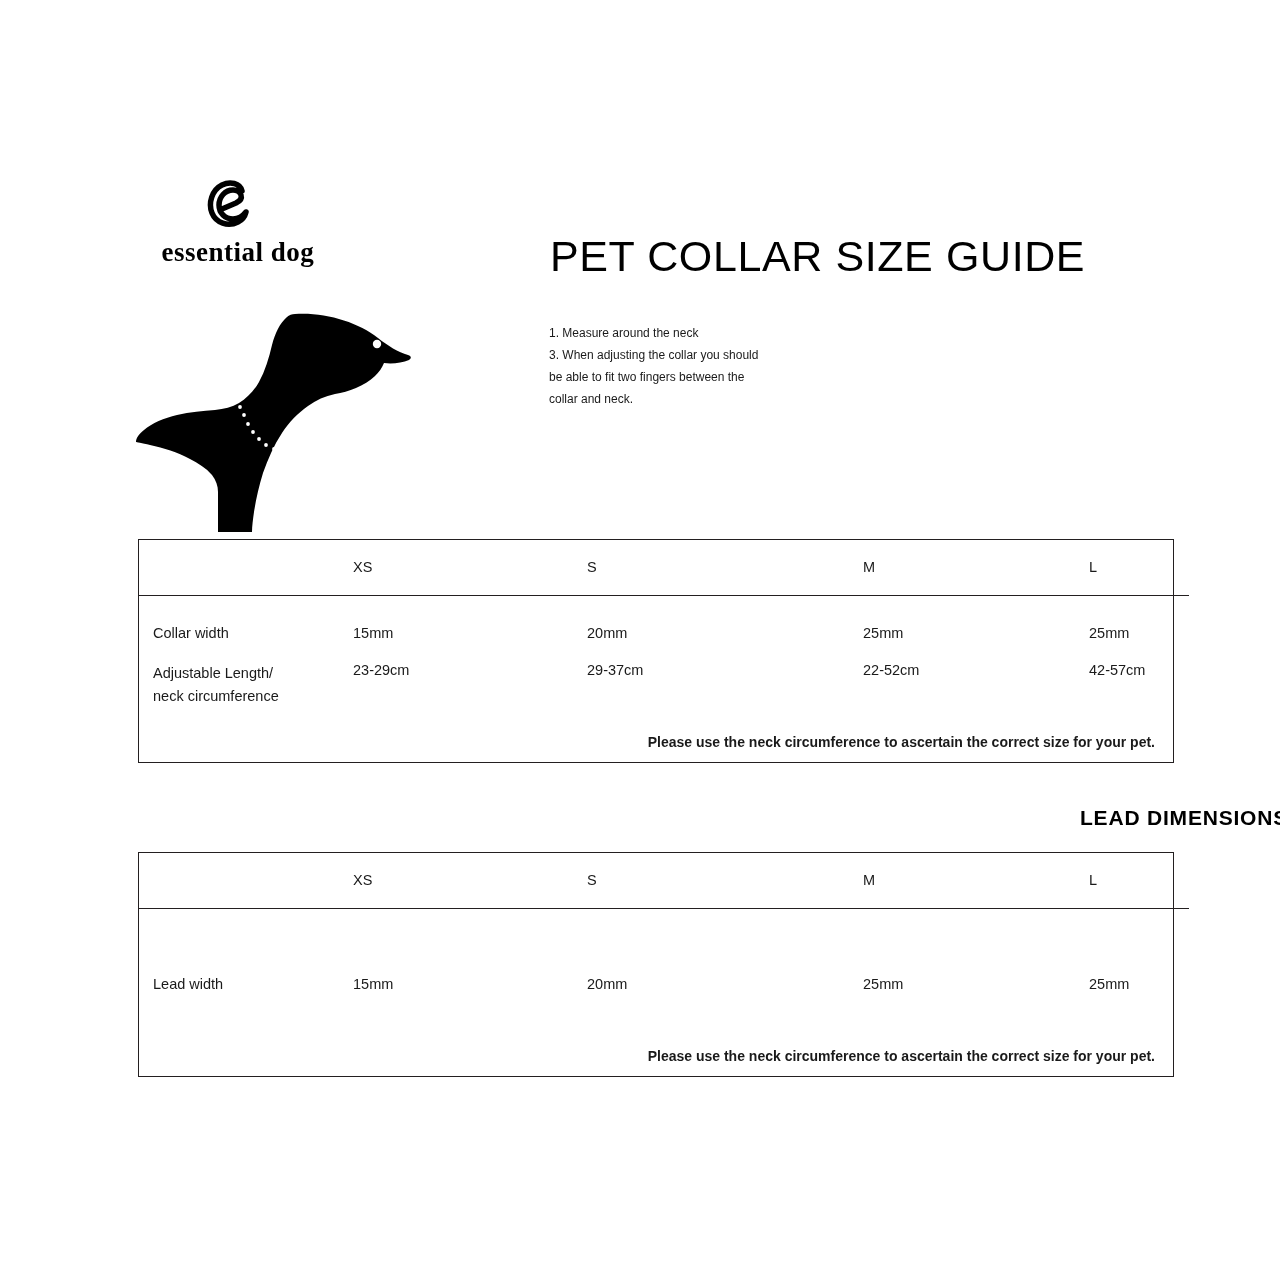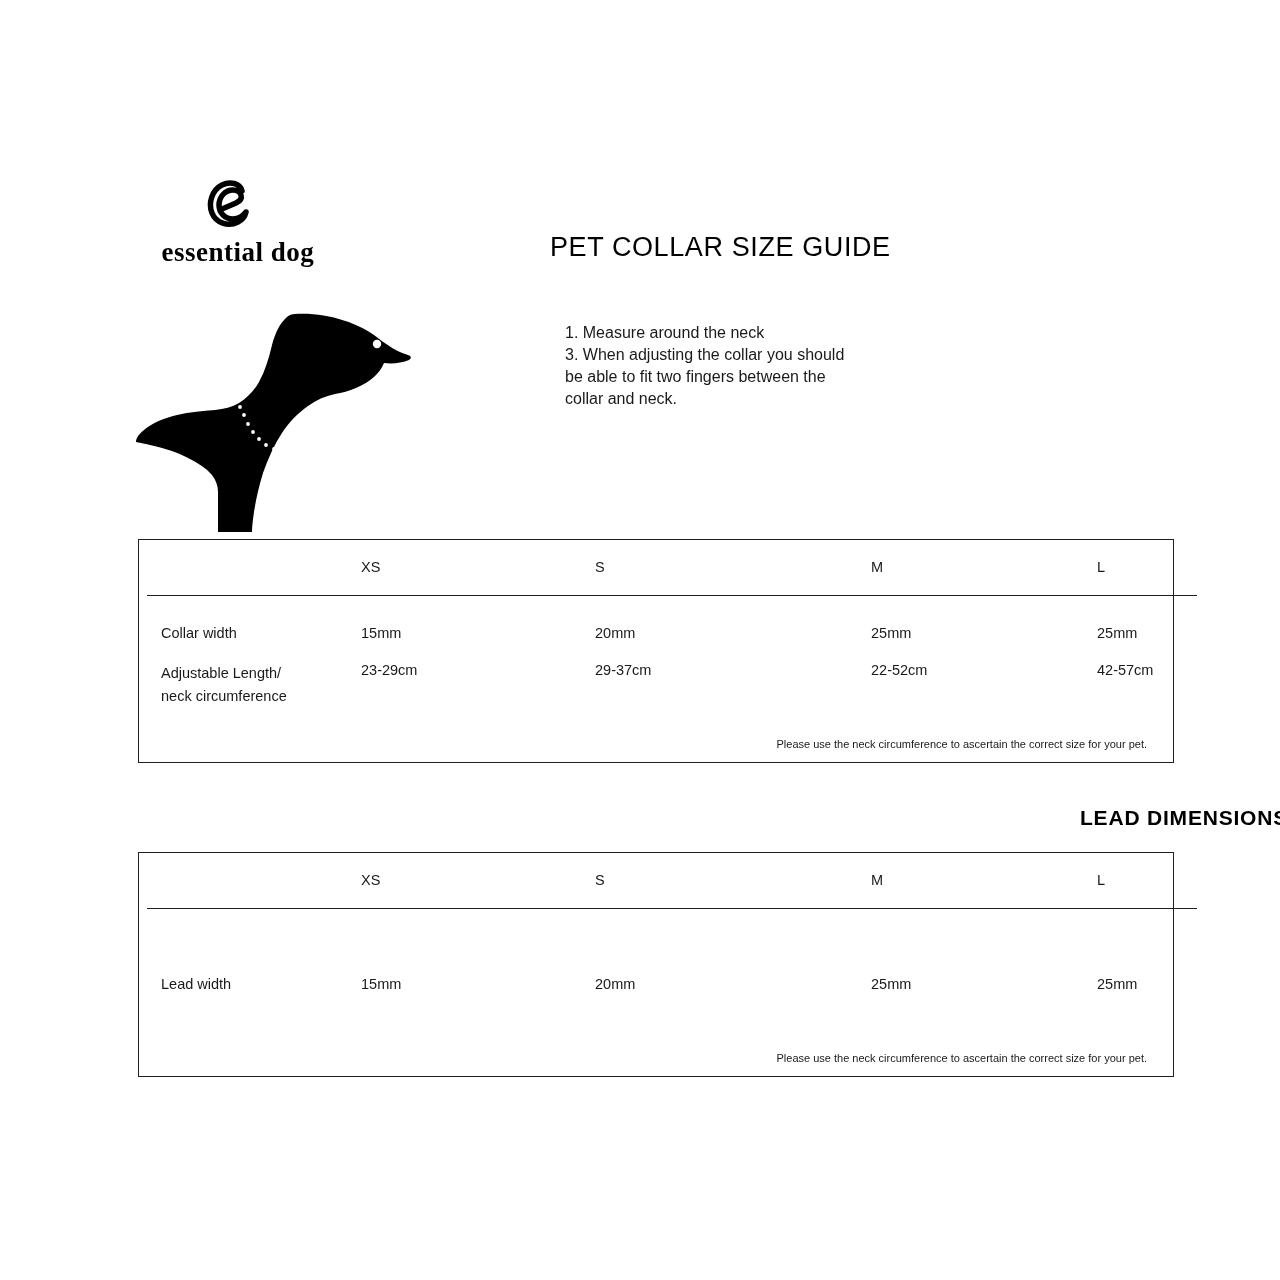--- a/index.html
+++ b/index.html
@@ -46,43 +46,41 @@
     top: 300px;
     width: 310px;
     height: 250px;
   }
 
   
   .title {
     position: absolute;
     left: 550px;
     top: 232px;
-    font-size: 27px;
+    font-size: 43px;
     font-weight: 400;
     letter-spacing: 0.6px;
     white-space: nowrap;
   }
   .steps {
     position: absolute;
     left: 549px;
     top: 322px;
     width: 400px;
-    font-size: 16px;
+    font-size: 12px;
     line-height: 22px;
     color: #1a1a1a;
-    margin-left: 16px;
   }
   .steps div { white-space: pre-wrap; }
 
   
   .table-wrap {
     position: absolute;
     border: 1px solid #231f20;
     box-sizing: border-box;
-    padding-left: 8px;
   }
   #collar-table { left: 138px; top: 539px; width: 1036px; height: 224px; }
   #lead-table   { left: 138px; top: 852px; width: 1036px; height: 225px; }
 
   table.size-table {
     width: 100%;
     border-collapse: collapse;
     table-layout: fixed;
   }
   table.size-table th,
@@ -114,24 +112,25 @@
   }
 
   tbody tr { height: 37px; vertical-align: top; }
   tbody td { padding-left: 14px; padding-top: 6px; }
   tbody td.col-label { padding-left: 14px; }
 
   .two-line { line-height: 23px; }
 
   .note {
     position: absolute;
-    right: 26px;
-    font-size: 11px;
+    right: 18px;
+    font-size: 14px;
     color: #1a1a1a;
     white-space: nowrap;
+    font-weight: bold;
   }
   #collar-note { bottom: 12px; }
   #lead-note { bottom: 12px; }
 
   .section-title {
     position: absolute;
     left: 0;
     width: 1280px;
     text-align: right;
     top: 806px;

